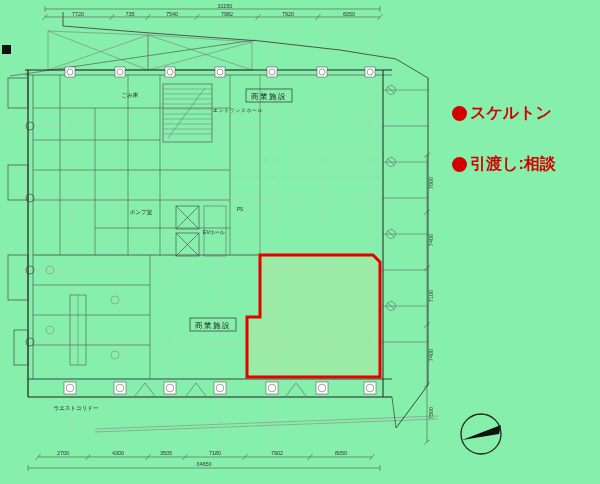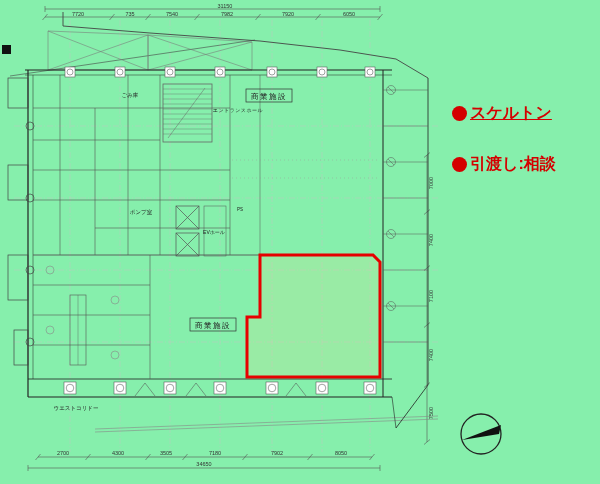--- a/index.html
+++ b/index.html
@@ -261,21 +261,21 @@
     </g>
 
     <path d="M260,255 L373,255 L380,262 L380,377 L247,377 L247,317 L260,317 Z" fill="rgba(255,215,130,0.16)" stroke="#e60000" stroke-width="3" stroke-linejoin="miter"></path>
 
     <g>
       <circle cx="481" cy="434" r="20" fill="none" stroke="#222" stroke-width="1.3"></circle>
       <polygon points="462,440 501,425 499,434" fill="#111"></polygon>
     </g>
   </svg>
 
-  <div class="note" style="top:103px;color:#d40000;text-decoration:underline;">
+  <div class="note" style="top:103px;color:#d40000;">
     <span class="bullet" style="background:#d40000;"></span>
     <span>スケルトン</span>
   </div>
   <div class="note" style="top:154px;color:#d40000;justify-content:space-between;">
     <span class="bullet" style="background:#d40000;"></span>
     <span>引渡し:相談</span>
   </div>
 
 </div>
 

